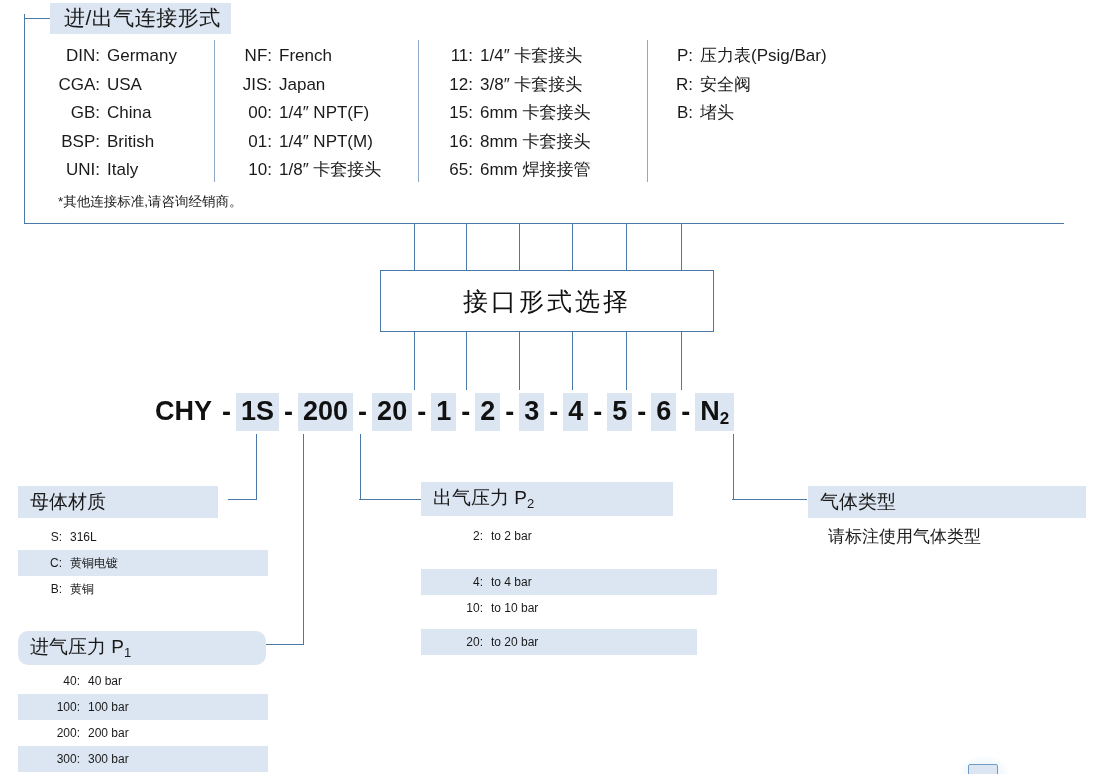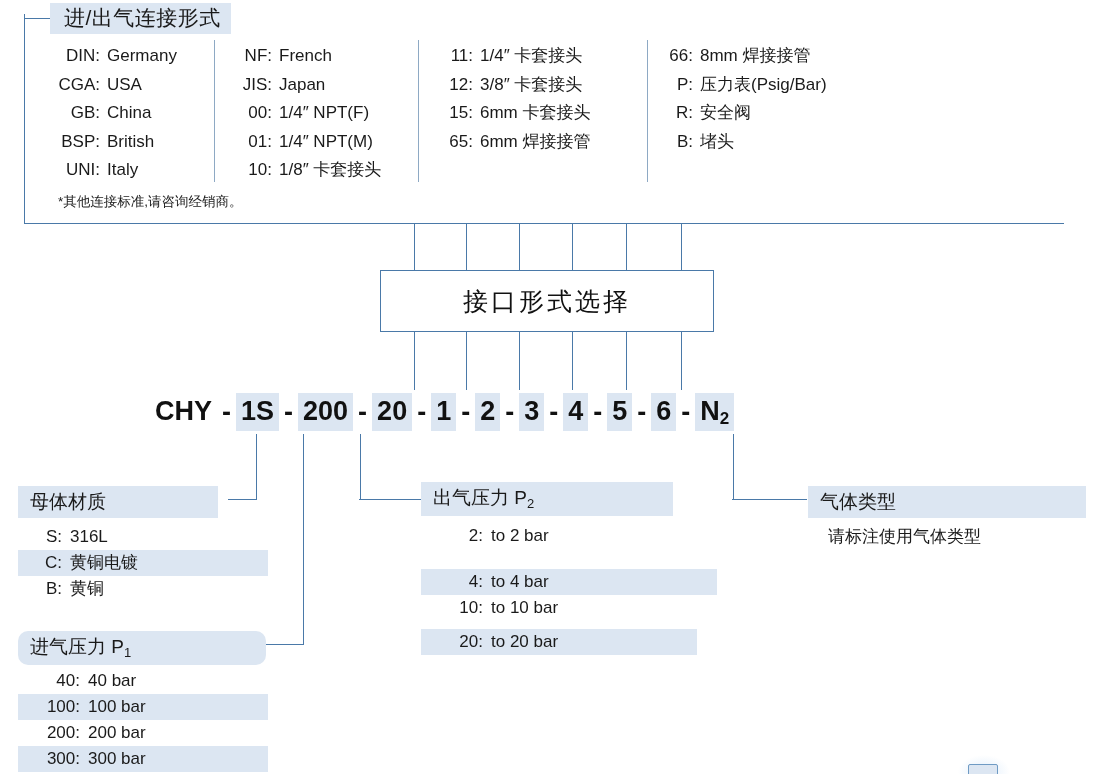--- a/index.html
+++ b/index.html
@@ -138,21 +138,21 @@
     white-space: nowrap;
     box-sizing: border-box;
   }
   .sec-title .sub {
     font-size: 13px;
     position: relative;
     top: 4px;
   }
   .opt-list {
     position: absolute;
-    font-size: 17px;
+    font-size: 12px;
     white-space: nowrap;
   }
   .opt-list .row {
     display: block;
     line-height: 26px;
     padding: 0 8px 0 0;
     box-sizing: border-box;
   }
   .opt-list .k {
     display: inline-block;
@@ -210,25 +210,25 @@
   <span class="row"><span class="k" style="width:34px;text-align:right;">JIS:</span><span>Japan</span></span>
   <span class="row"><span class="k" style="width:34px;">00:</span><span>1/4″ NPT(F)</span></span>
   <span class="row"><span class="k" style="width:34px;">01:</span><span>1/4″ NPT(M)</span></span>
   <span class="row"><span class="k" style="width:34px;">10:</span><span>1/8″ 卡套接头</span></span>
 </div>
 
 <div class="conn-col" style="left:443px; top:42px;">
   <span class="row"><span class="k" style="width:30px;">11:</span><span>1/4″ 卡套接头</span></span>
   <span class="row"><span class="k" style="width:30px;">12:</span><span>3/8″ 卡套接头</span></span>
   <span class="row"><span class="k" style="width:30px;">15:</span><span>6mm 卡套接头</span></span>
+  <span class="row"><span class="k" style="width:30px;">16:</span><span>8mm 卡套接头</span></span>
   <span class="row"><span class="k" style="width:30px;">65:</span><span>6mm 焊接接管</span></span>
 </div>
 
 <div class="conn-col" style="left:665px; top:42px;">
-  <span class="row"><span class="k" style="width:28px;">66:</span><span>8mm 焊接接管</span></span>
   <span class="row"><span class="k" style="width:28px;">P:</span><span>压力表(Psig/Bar)</span></span>
   <span class="row"><span class="k" style="width:28px;">R:</span><span>安全阀</span></span>
   <span class="row"><span class="k" style="width:28px;">B:</span><span>堵头</span></span>
 </div>
 
 <div class="abs" id="note">*其他连接标准,请咨询经销商。</div>
 
 <div class="vline" style="left:414px; top:224px; height:46px;"></div>
 <div class="vline" style="left:466px; top:224px; height:46px;"></div>
 <div class="vline" style="left:519px; top:224px; height:46px;"></div>

